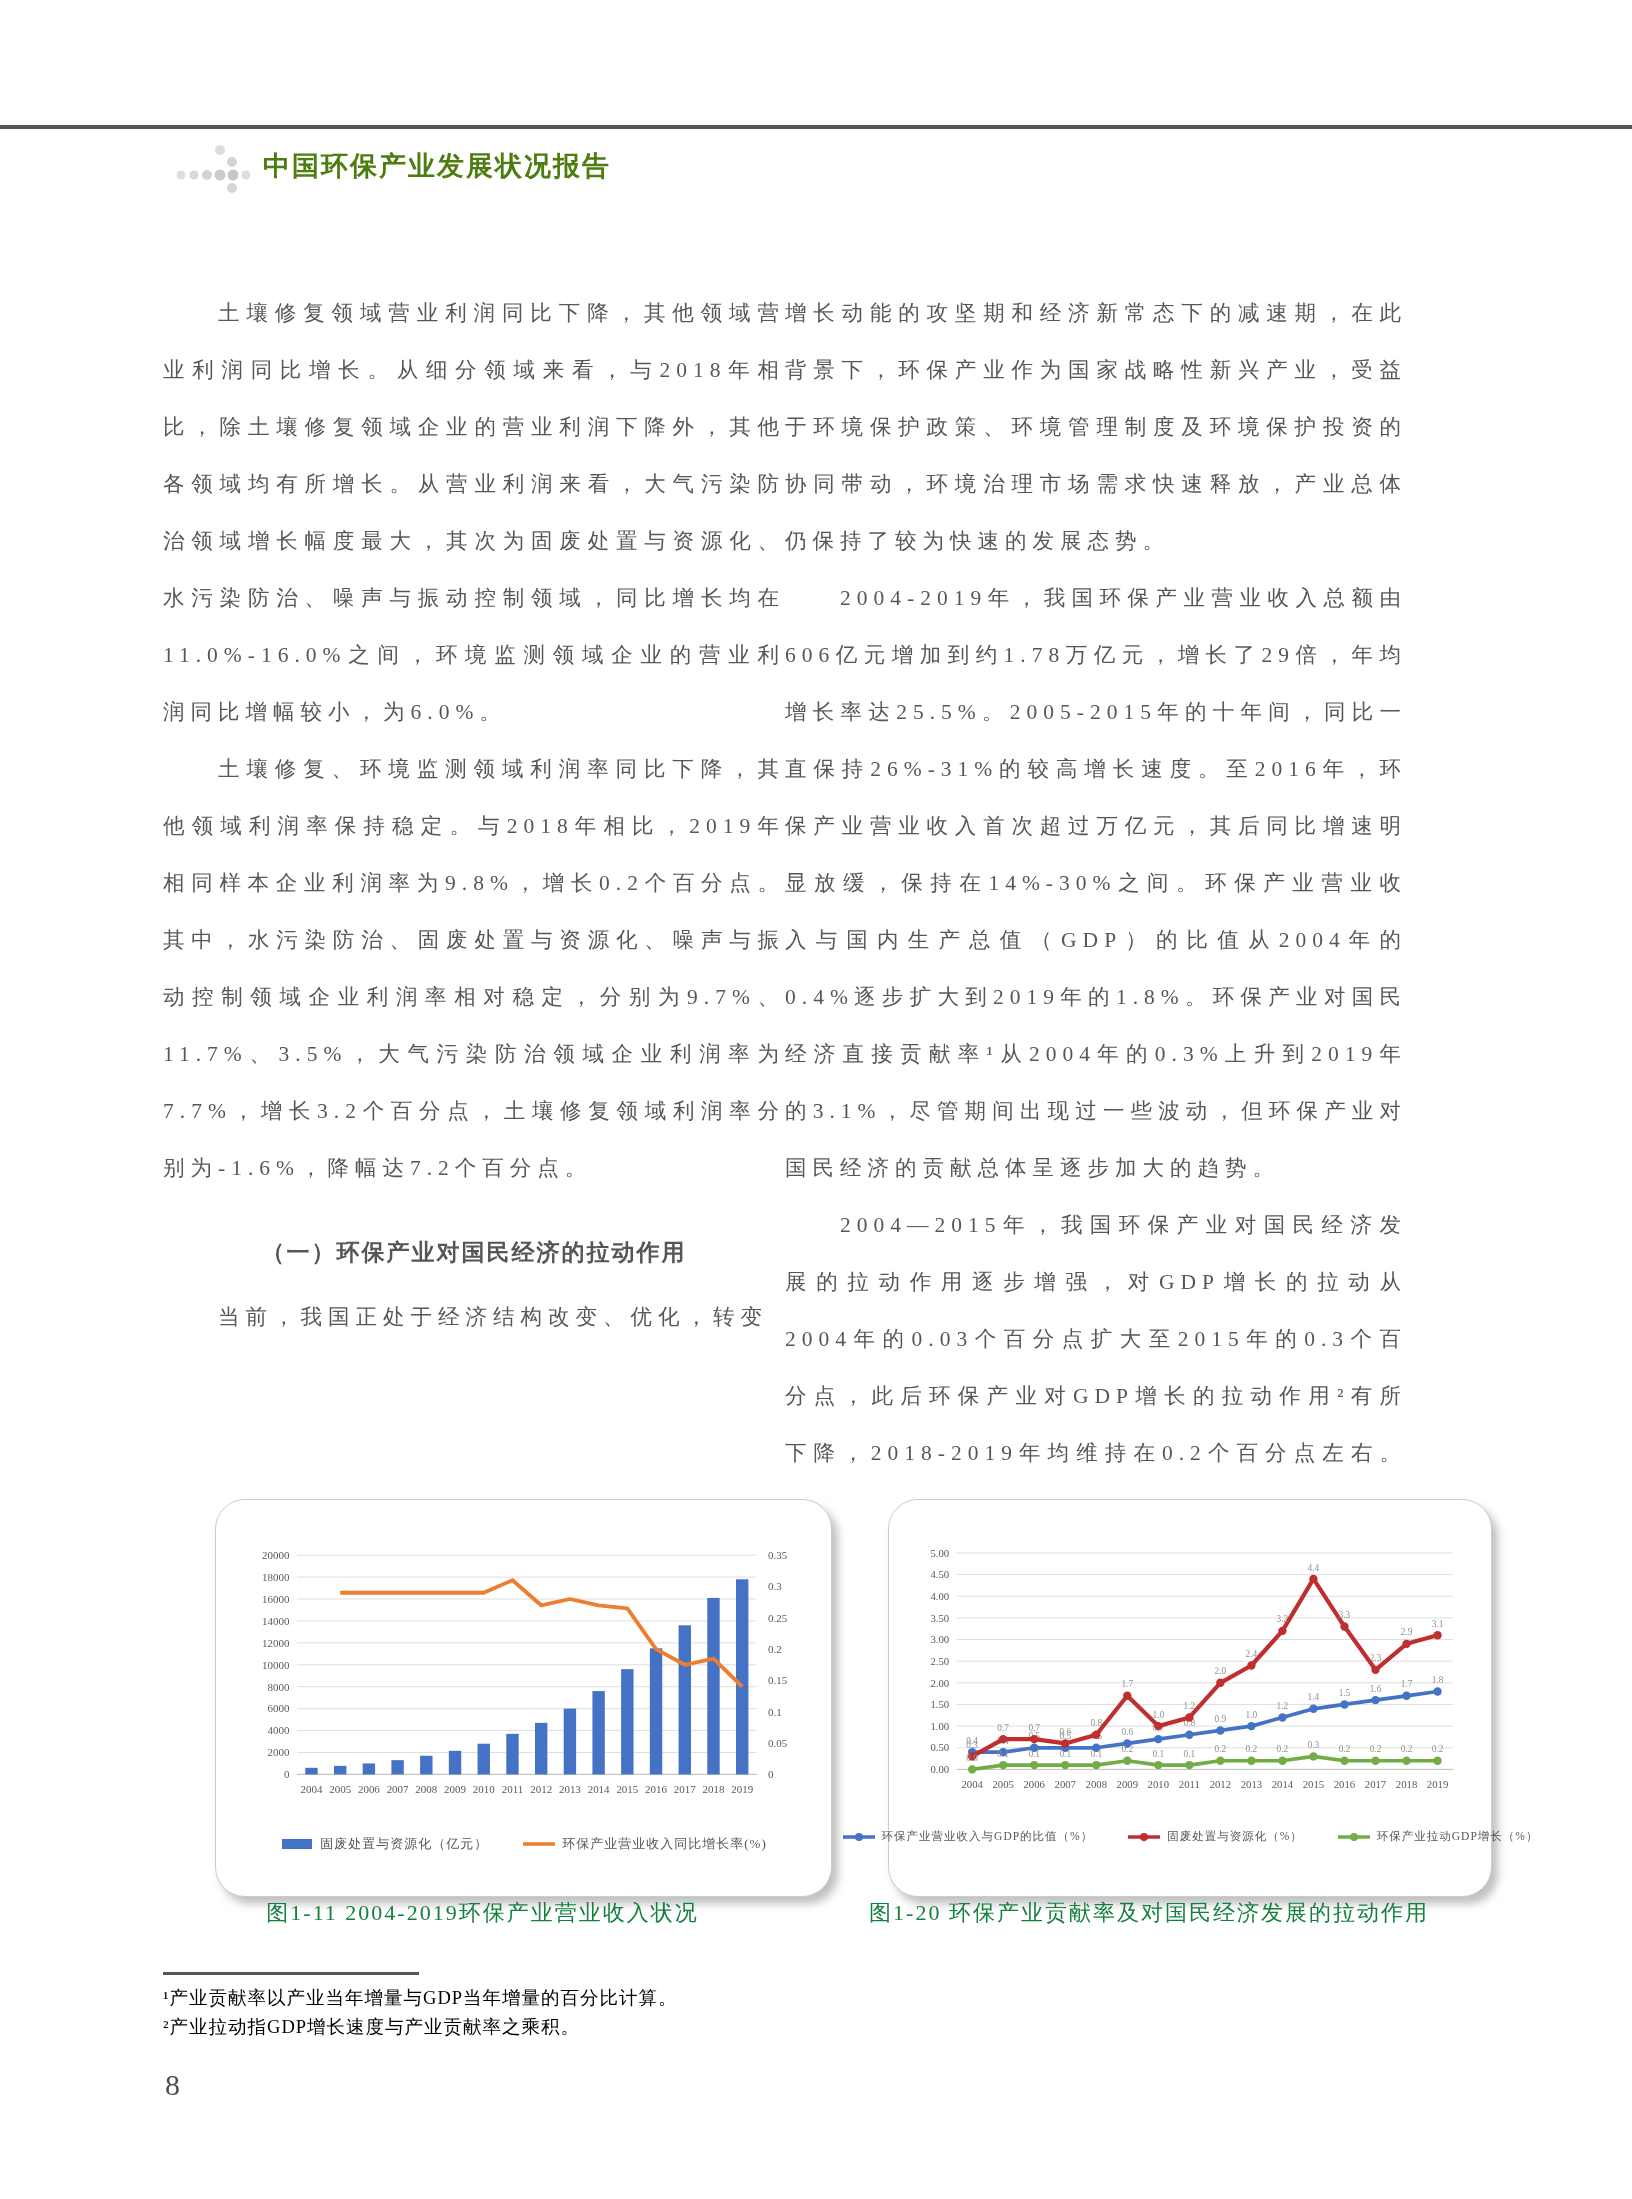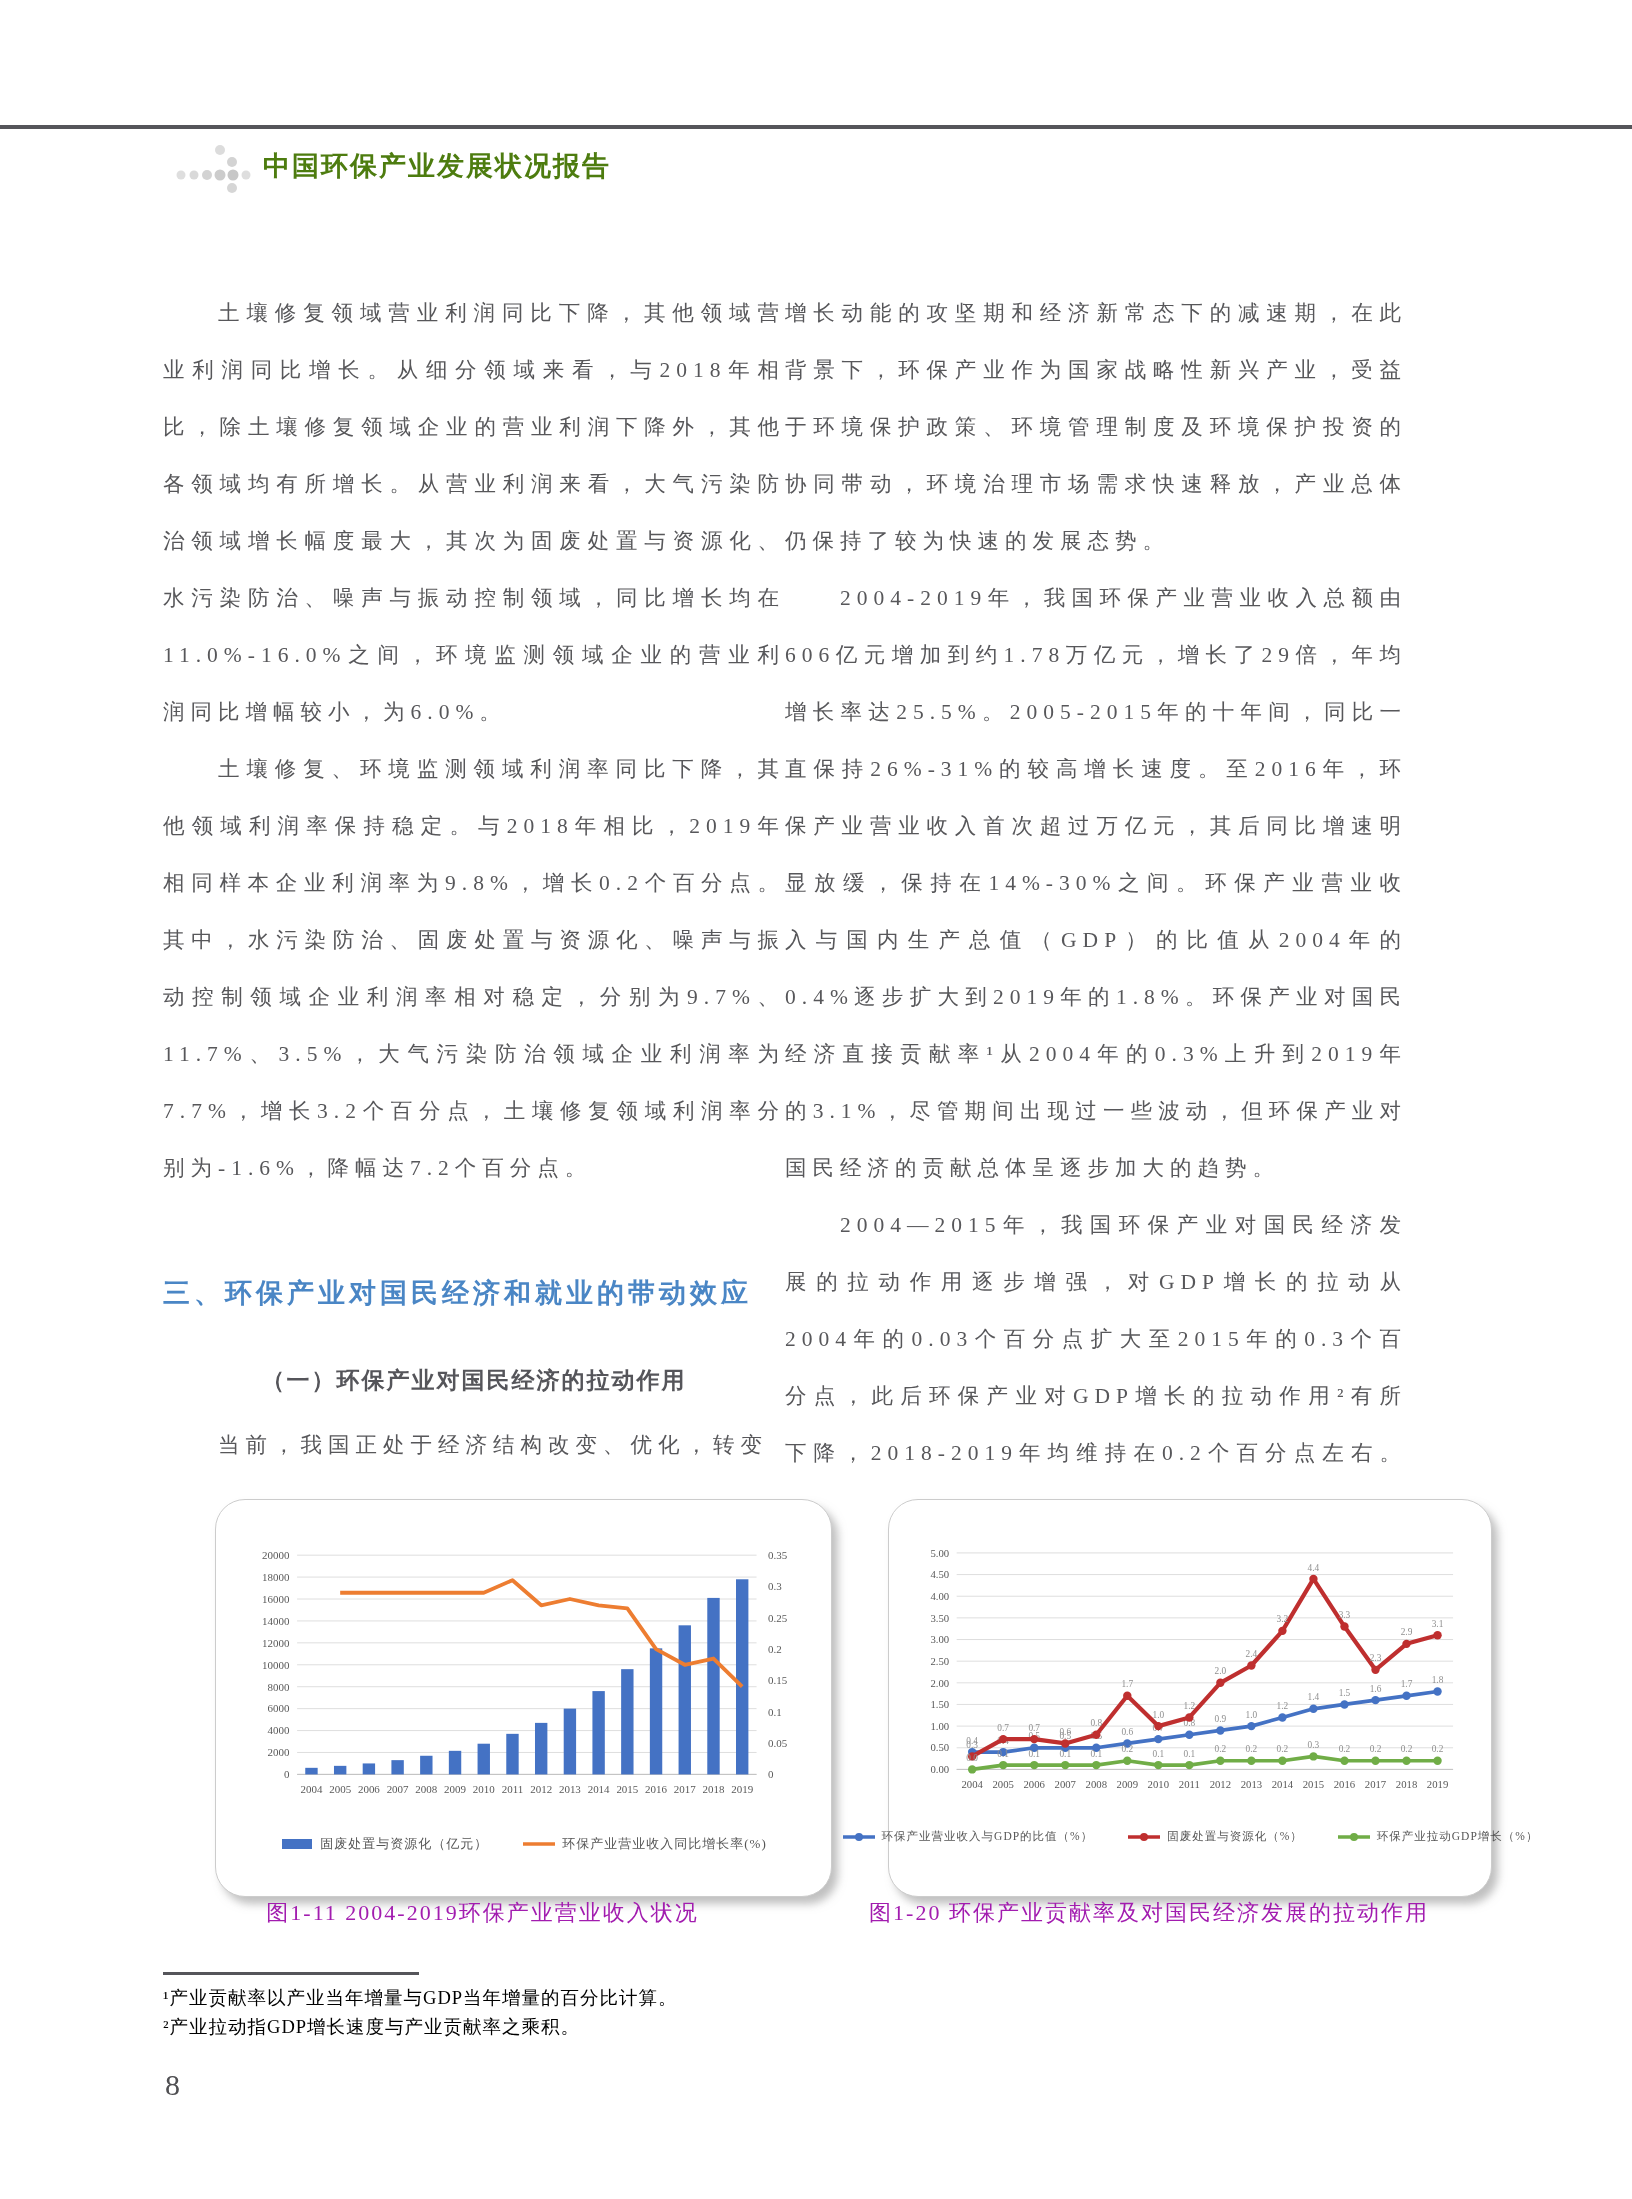--- a/index.html
+++ b/index.html
@@ -21,21 +21,21 @@
   .panel{position:absolute;top:1483px;height:396px;background:#ffffff;border:1.5px solid #cccccc;
         border-radius:30px;box-shadow:6px 7px 9px rgba(140,140,140,.55);
         display:flex;flex-direction:column;align-items:center;}
   .panel-left{left:175px;width:615px;}
   .panel-right{left:848px;width:602px;}
   .chart-svg{width:93%;margin-top:38px;display:block;}
   .legend{display:flex;justify-content:center;align-items:center;gap:34px;margin-top:0px;
         font-size:13px;color:#555;letter-spacing:1px;white-space:nowrap;}
   .legend-item{display:flex;align-items:center;gap:6px;}
   .legend svg{display:block;}
-  .figure-caption{position:absolute;top:1898px;text-align:center;font-size:22px;color:#a21caf;letter-spacing:2px;}
+  .figure-caption{position:absolute;top:1898px;text-align:center;font-size:22px;color:#15803d;letter-spacing:2px;}
   .caption-left{left:175px;width:615px;}
   .caption-right{left:848px;width:602px;}
   .footnote-rule{position:absolute;left:163px;top:1972px;width:256px;height:3px;background:#55555a;}
   .footnotes{position:absolute;left:163px;top:1984px;width:700px;font-size:18.5px;line-height:29px;color:#000000;letter-spacing:1px;}
   .footnotes p{margin:0;}
   .page-number{position:absolute;left:165px;top:2068px;font-size:30px;color:#4f4f52;}
   .tick{font-family:"Liberation Serif","DejaVu Serif",serif;font-size:11.5px;fill:#595959;}
   .dlabel{font-family:"Liberation Serif","DejaVu Serif",serif;font-size:10px;fill:#8f8f8f;}
 </style>
 </head>
@@ -57,21 +57,20 @@
       <circle cx="71" cy="33" r="4.5" fill="#dedede"></circle>
       <circle cx="57" cy="46" r="5" fill="#d6d6d6"></circle>
     </svg>
   </div>
   <div class="brand-title">中国环保产业发展状况报告</div>
 
   <main class="columns">
     <section class="col">
       <p class="body indent">土壤修复领域营业利润同比下降，其他领域营业利润同比增长。从细分领域来看，与2018年相比，除土壤修复领域企业的营业利润下降外，其他各领域均有所增长。从营业利润来看，大气污染防治领域增长幅度最大，其次为固废处置与资源化、水污染防治、噪声与振动控制领域，同比增长均在11.0%-16.0%之间，环境监测领域企业的营业利润同比增幅较小，为6.0%。</p>
       <p class="body indent">土壤修复、环境监测领域利润率同比下降，其他领域利润率保持稳定。与2018年相比，2019年相同样本企业利润率为9.8%，增长0.2个百分点。其中，水污染防治、固废处置与资源化、噪声与振动控制领域企业利润率相对稳定，分别为9.7%、11.7%、3.5%，大气污染防治领域企业利润率为7.7%，增长3.2个百分点，土壤修复领域利润率分别为-1.6%，降幅达7.2个百分点。</p>
-      <h2 class="section-heading">三、环保产业对国民经济和就业的带动效应</h2>
       <h3 class="sub-heading">（一）环保产业对国民经济的拉动作用</h3>
       <p class="body indent after-heading">当前，我国正处于经济结构改变、优化，转变</p>
     </section>
     <section class="col">
       <p class="body">增长动能的攻坚期和经济新常态下的减速期，在此背景下，环保产业作为国家战略性新兴产业，受益于环境保护政策、环境管理制度及环境保护投资的协同带动，环境治理市场需求快速释放，产业总体仍保持了较为快速的发展态势。</p>
       <p class="body indent">2004-2019年，我国环保产业营业收入总额由606亿元增加到约1.78万亿元，增长了29倍，年均增长率达25.5%。2005-2015年的十年间，同比一直保持26%-31%的较高增长速度。至2016年，环保产业营业收入首次超过万亿元，其后同比增速明显放缓，保持在14%-30%之间。环保产业营业收入与国内生产总值（GDP）的比值从2004年的0.4%逐步扩大到2019年的1.8%。环保产业对国民经济直接贡献率¹从2004年的0.3%上升到2019年的3.1%，尽管期间出现过一些波动，但环保产业对国民经济的贡献总体呈逐步加大的趋势。</p>
       <p class="body indent">2004—2015年，我国环保产业对国民经济发展的拉动作用逐步增强，对GDP增长的拉动从2004年的0.03个百分点扩大至2015年的0.3个百分点，此后环保产业对GDP增长的拉动作用²有所下降，2018-2019年均维持在0.2个百分点左右。总体来说，</p>
     </section>
   </main>
 

